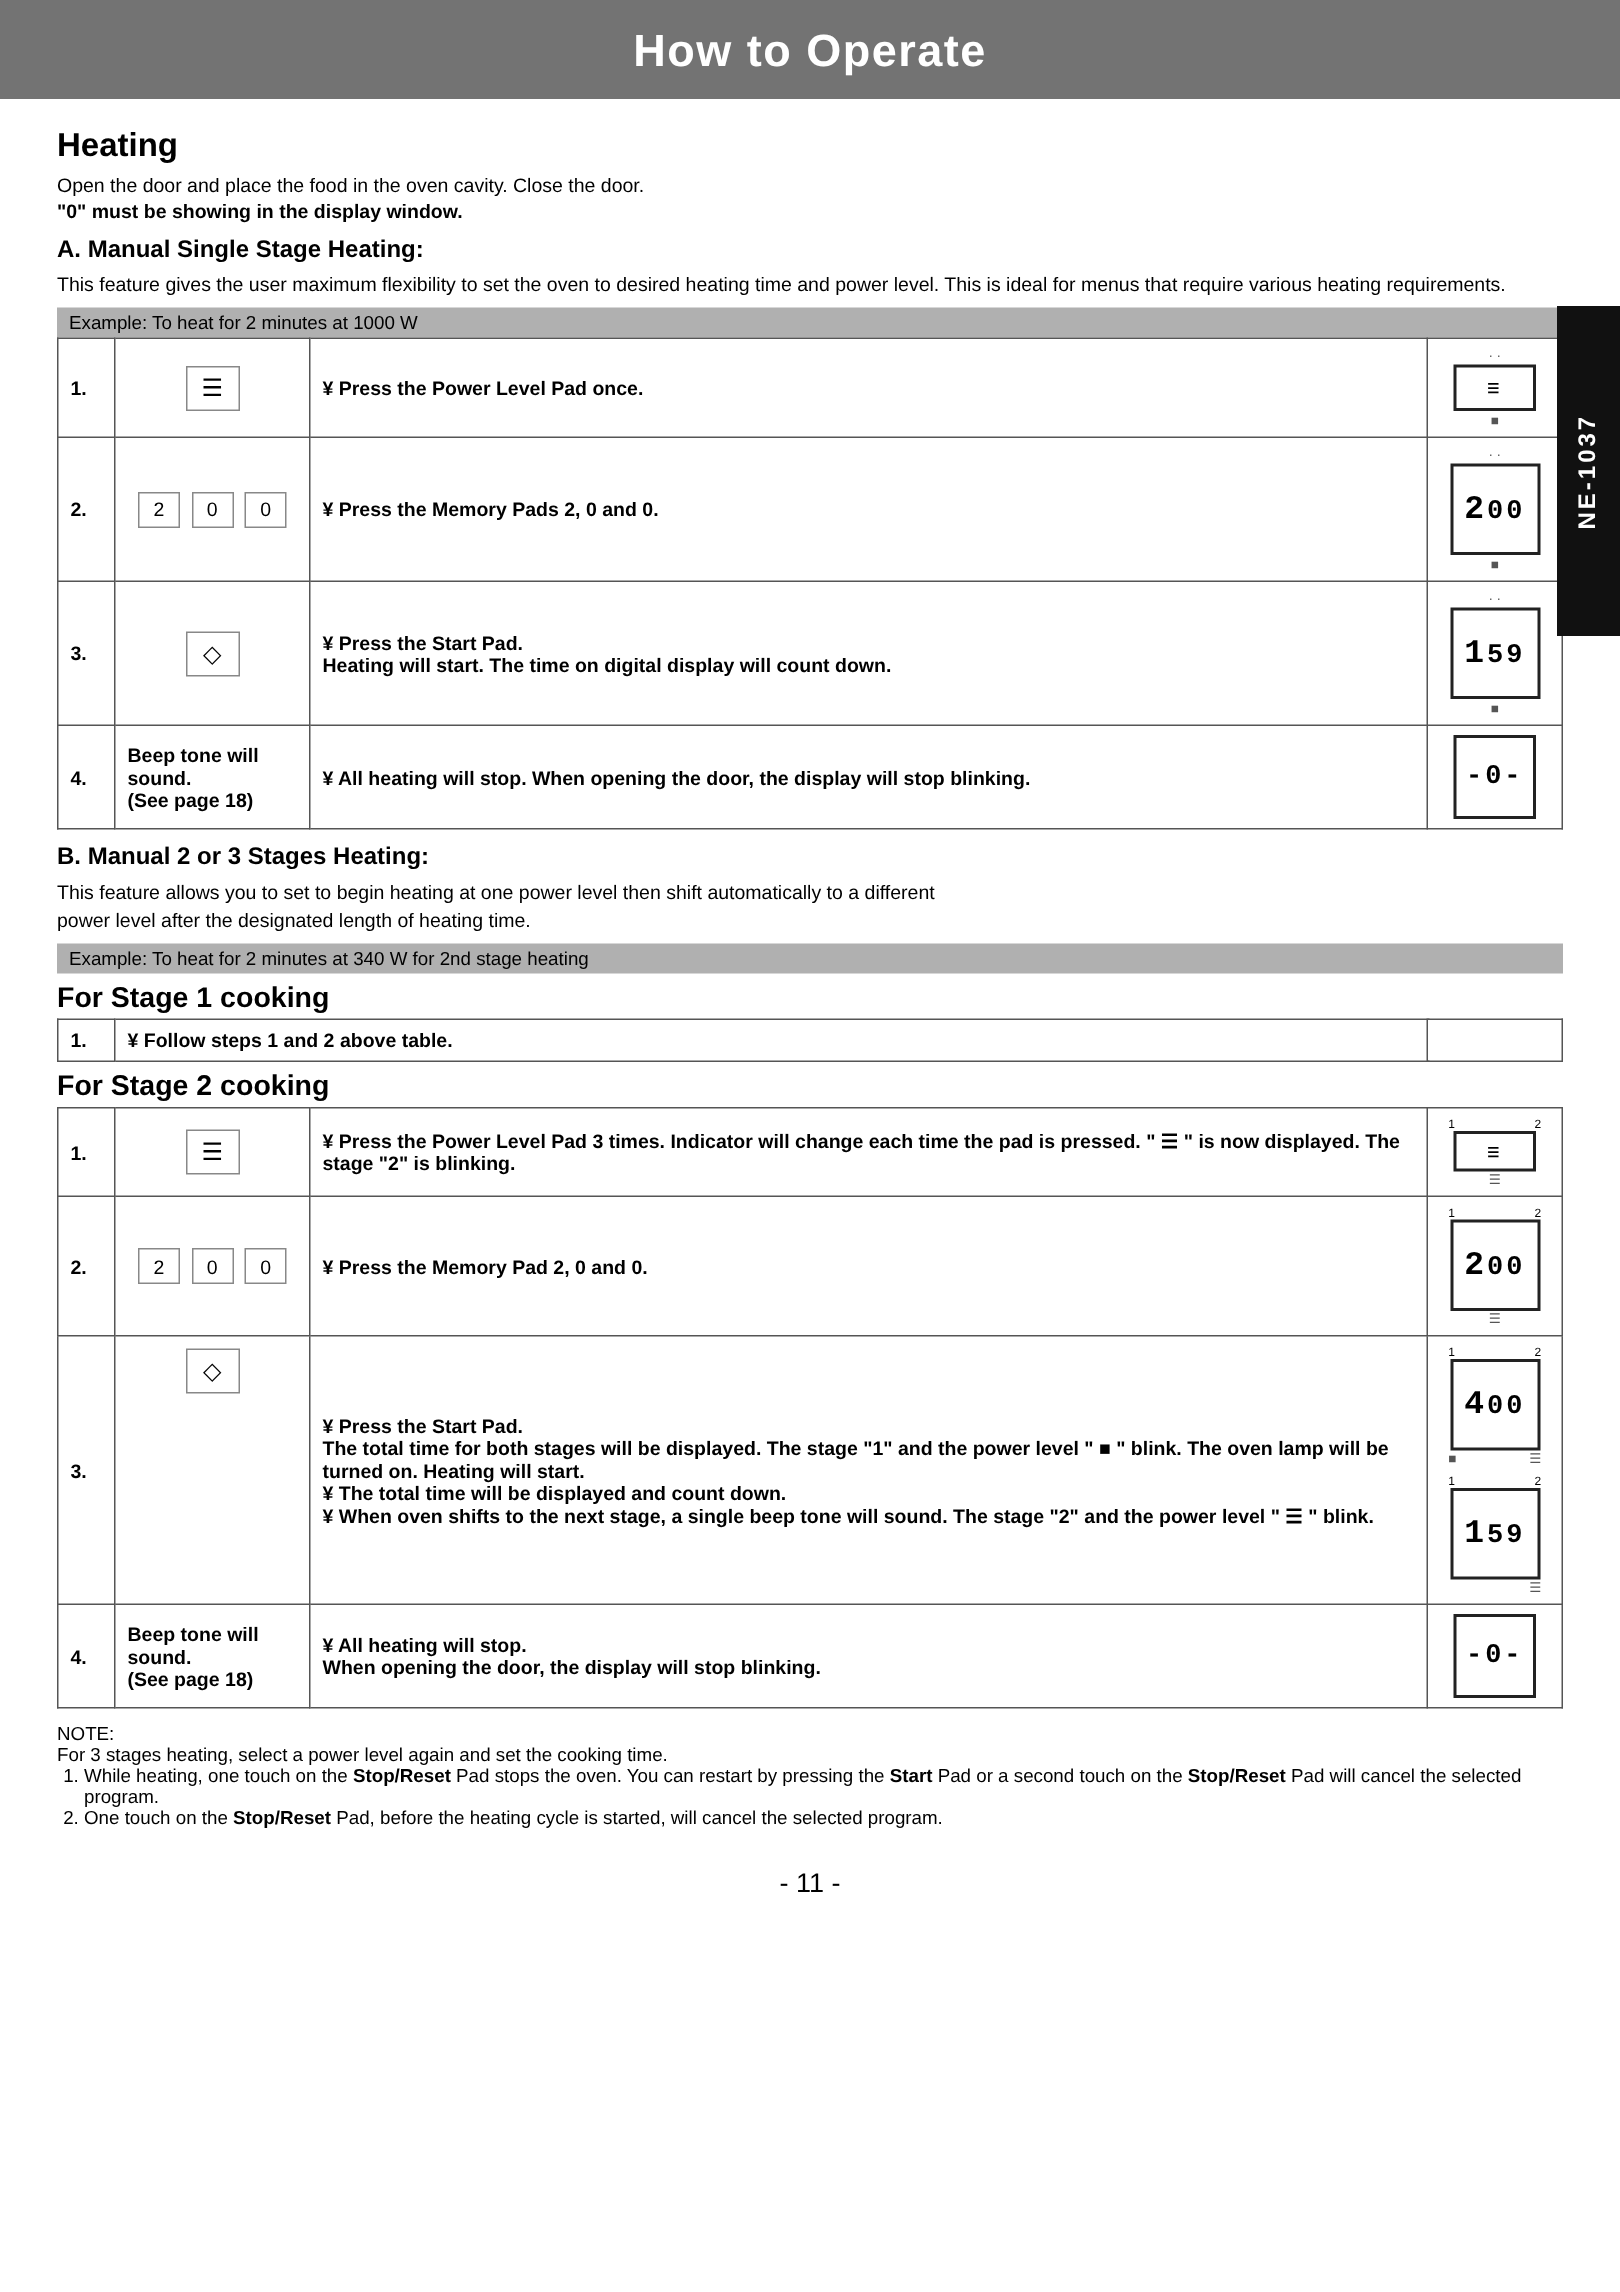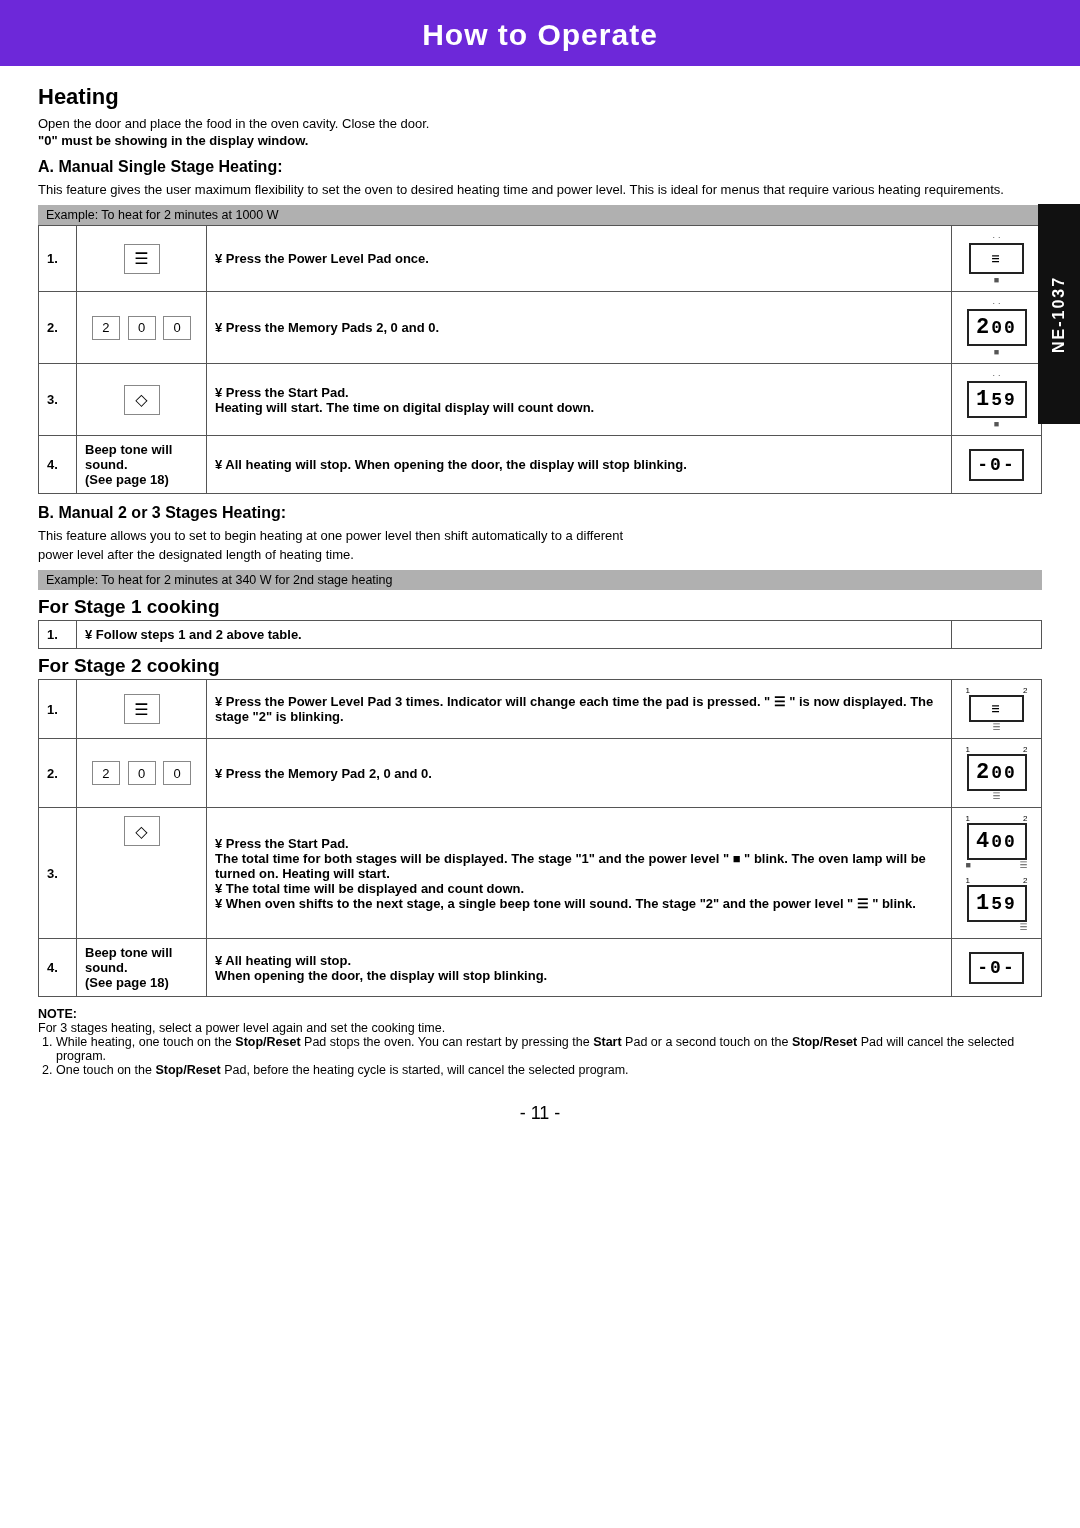--- a/index.html
+++ b/index.html
@@ -5,21 +5,21 @@
     * { margin: 0; padding: 0; box-sizing: border-box; }
     body {
       width: 1080px;
       min-height: 1528px;
       background: #fff;
       font-family: Arial, Helvetica, sans-serif;
       font-size: 13px;
       color: #000;
     }
     .page-title-bar {
-      background: #6d28d9;
+      background: #737373;
       text-align: center;
       padding: 18px 0 14px 0;
       margin-bottom: 18px;
     }
     .page-title-bar h1 {
       font-size: 30px;
       font-weight: bold;
       color: #fff;
       letter-spacing: 1px;
     }
@@ -102,21 +102,21 @@
       align-items: center;
       justify-content: center;
       width: 28px;
       height: 24px;
       font-size: 13px;
       margin: 0 2px;
     }
     .display-box {
       border: 2px solid #222;
       display: inline-block;
-      padding: 4px 6px;
+      padding: 16px 6px;
       font-family: 'Courier New', monospace;
       font-size: 22px;
       font-weight: bold;
       min-width: 60px;
       text-align: center;
       background: #fff;
       letter-spacing: 2px;
     }
     .display-box-sm {
       font-size: 16px;
@@ -154,21 +154,21 @@
     .page-num {
       text-align: center;
       font-size: 18px;
       margin-top: 26px;
     }
     .note-section {
       margin-top: 10px;
       font-size: 12.5px;
     }
     .note-section .note-label {
-      font-weight: bold;
+      font-weight: normal;
     }
     .note-section .special-note {
       font-weight: bold;
     }
     .note-section ol {
       margin-left: 18px;
     }
     .display-wrapper {
       display: flex;
       flex-direction: column;

